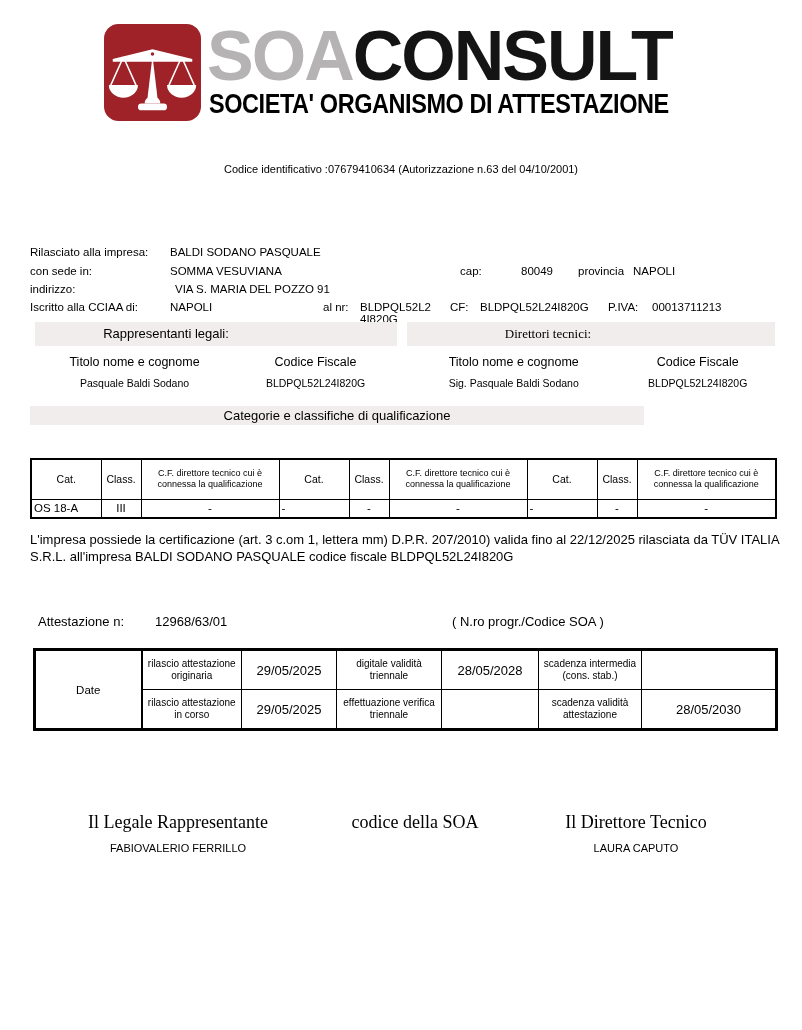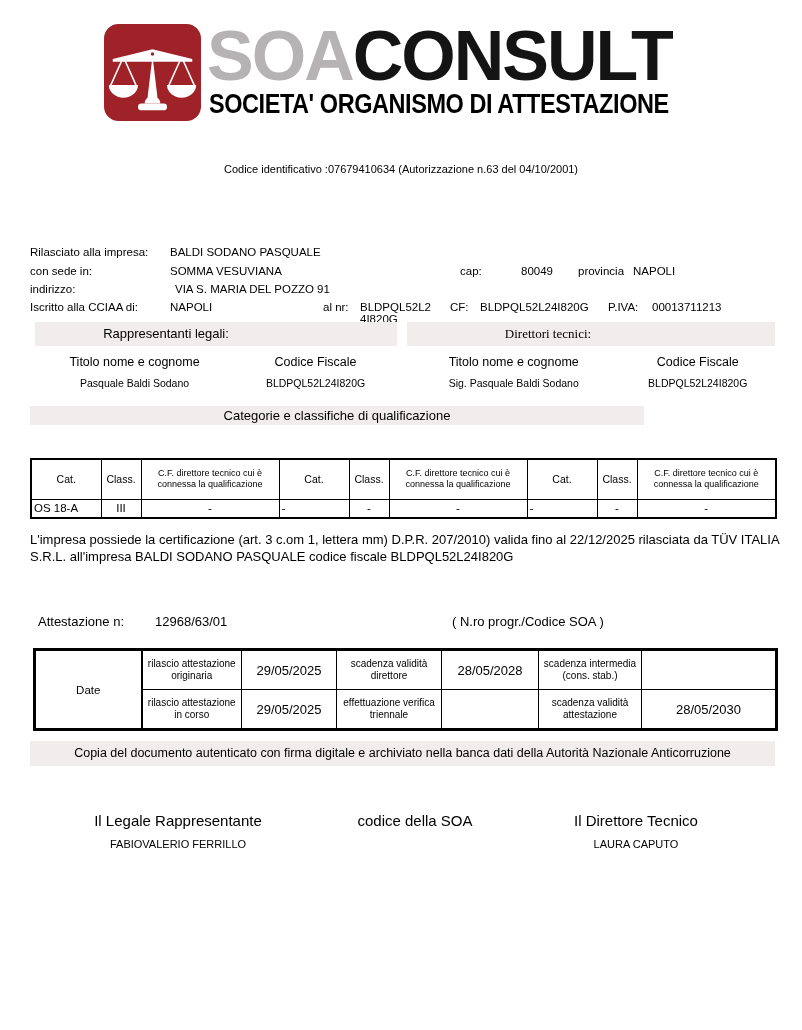--- a/index.html
+++ b/index.html
@@ -80,21 +80,21 @@
   .datetable tr{height:40px;}
   
   .notice{
     position:absolute;left:30px;top:741px;width:745px;height:25px;line-height:25px;
     background:var(--band-gray);text-align:center;font-size:12.5px;
   }
   .sig{position:absolute;top:812px;text-align:center;}
   .sig.rep{left:68px;width:220px;}
   .sig.stamp{left:330px;width:170px;}
   .sig.dir{left:526px;width:220px;}
-  .sig .t{font-size:15px;}
+  .sig .t{font-size:18px;font-family:Liberation Serif, serif;}
   .sig .n{font-size:11px;margin-top:9px;}
 </style>
 </head>
 <body>
 
 <div class="page">
 
   <svg class="logo-icon" viewBox="0 0 100 100" xmlns="http://www.w3.org/2000/svg">
     <rect x="0" y="0" width="100" height="100" rx="15" fill="#9e2227"></rect>
     <path d="M9 36 L50 26 L91 36 L91 39 L9 39 Z" fill="#fff"></path>
@@ -218,37 +218,36 @@
       <col style="width:105px">
         <col style="width:97px">
         <col style="width:103px">
         <col style="width:135px">
     </colgroup>
     <tbody>
         <tr>
       <td class="grp" rowspan="2">Date</td>
       <td class="lbl">rilascio attestazione originaria</td>
       <td class="date">29/05/2025</td>
-      <td class="lbl">scadenza validità direttore</td>
+      <td class="lbl">digitale validità triennale</td>
       <td class="date">28/05/2028</td>
       <td class="lbl">scadenza intermedia (cons. stab.)</td>
       <td class="date"></td>
     </tr>
     <tr>
       <td class="lbl">rilascio attestazione in corso</td>
       <td class="date">29/05/2025</td>
       <td class="lbl">effettuazione verifica triennale</td>
       <td class="date"></td>
       <td class="lbl">scadenza validità attestazione</td>
       <td class="date">28/05/2030</td>
     </tr>
   </tbody>
     </table>
 
-  <div class="notice">Copia del documento autenticato con firma digitale e archiviato nella banca dati della Autorità Nazionale Anticorruzione</div>
 
   <div class="sig rep">
     <div class="t">Il Legale Rappresentante</div>
     <div class="n">FABIOVALERIO FERRILLO</div>
   </div>
   <div class="sig stamp">
     <div class="t">codice della SOA</div>
   </div>
   <div class="sig dir">
     <div class="t">Il Direttore Tecnico</div>

